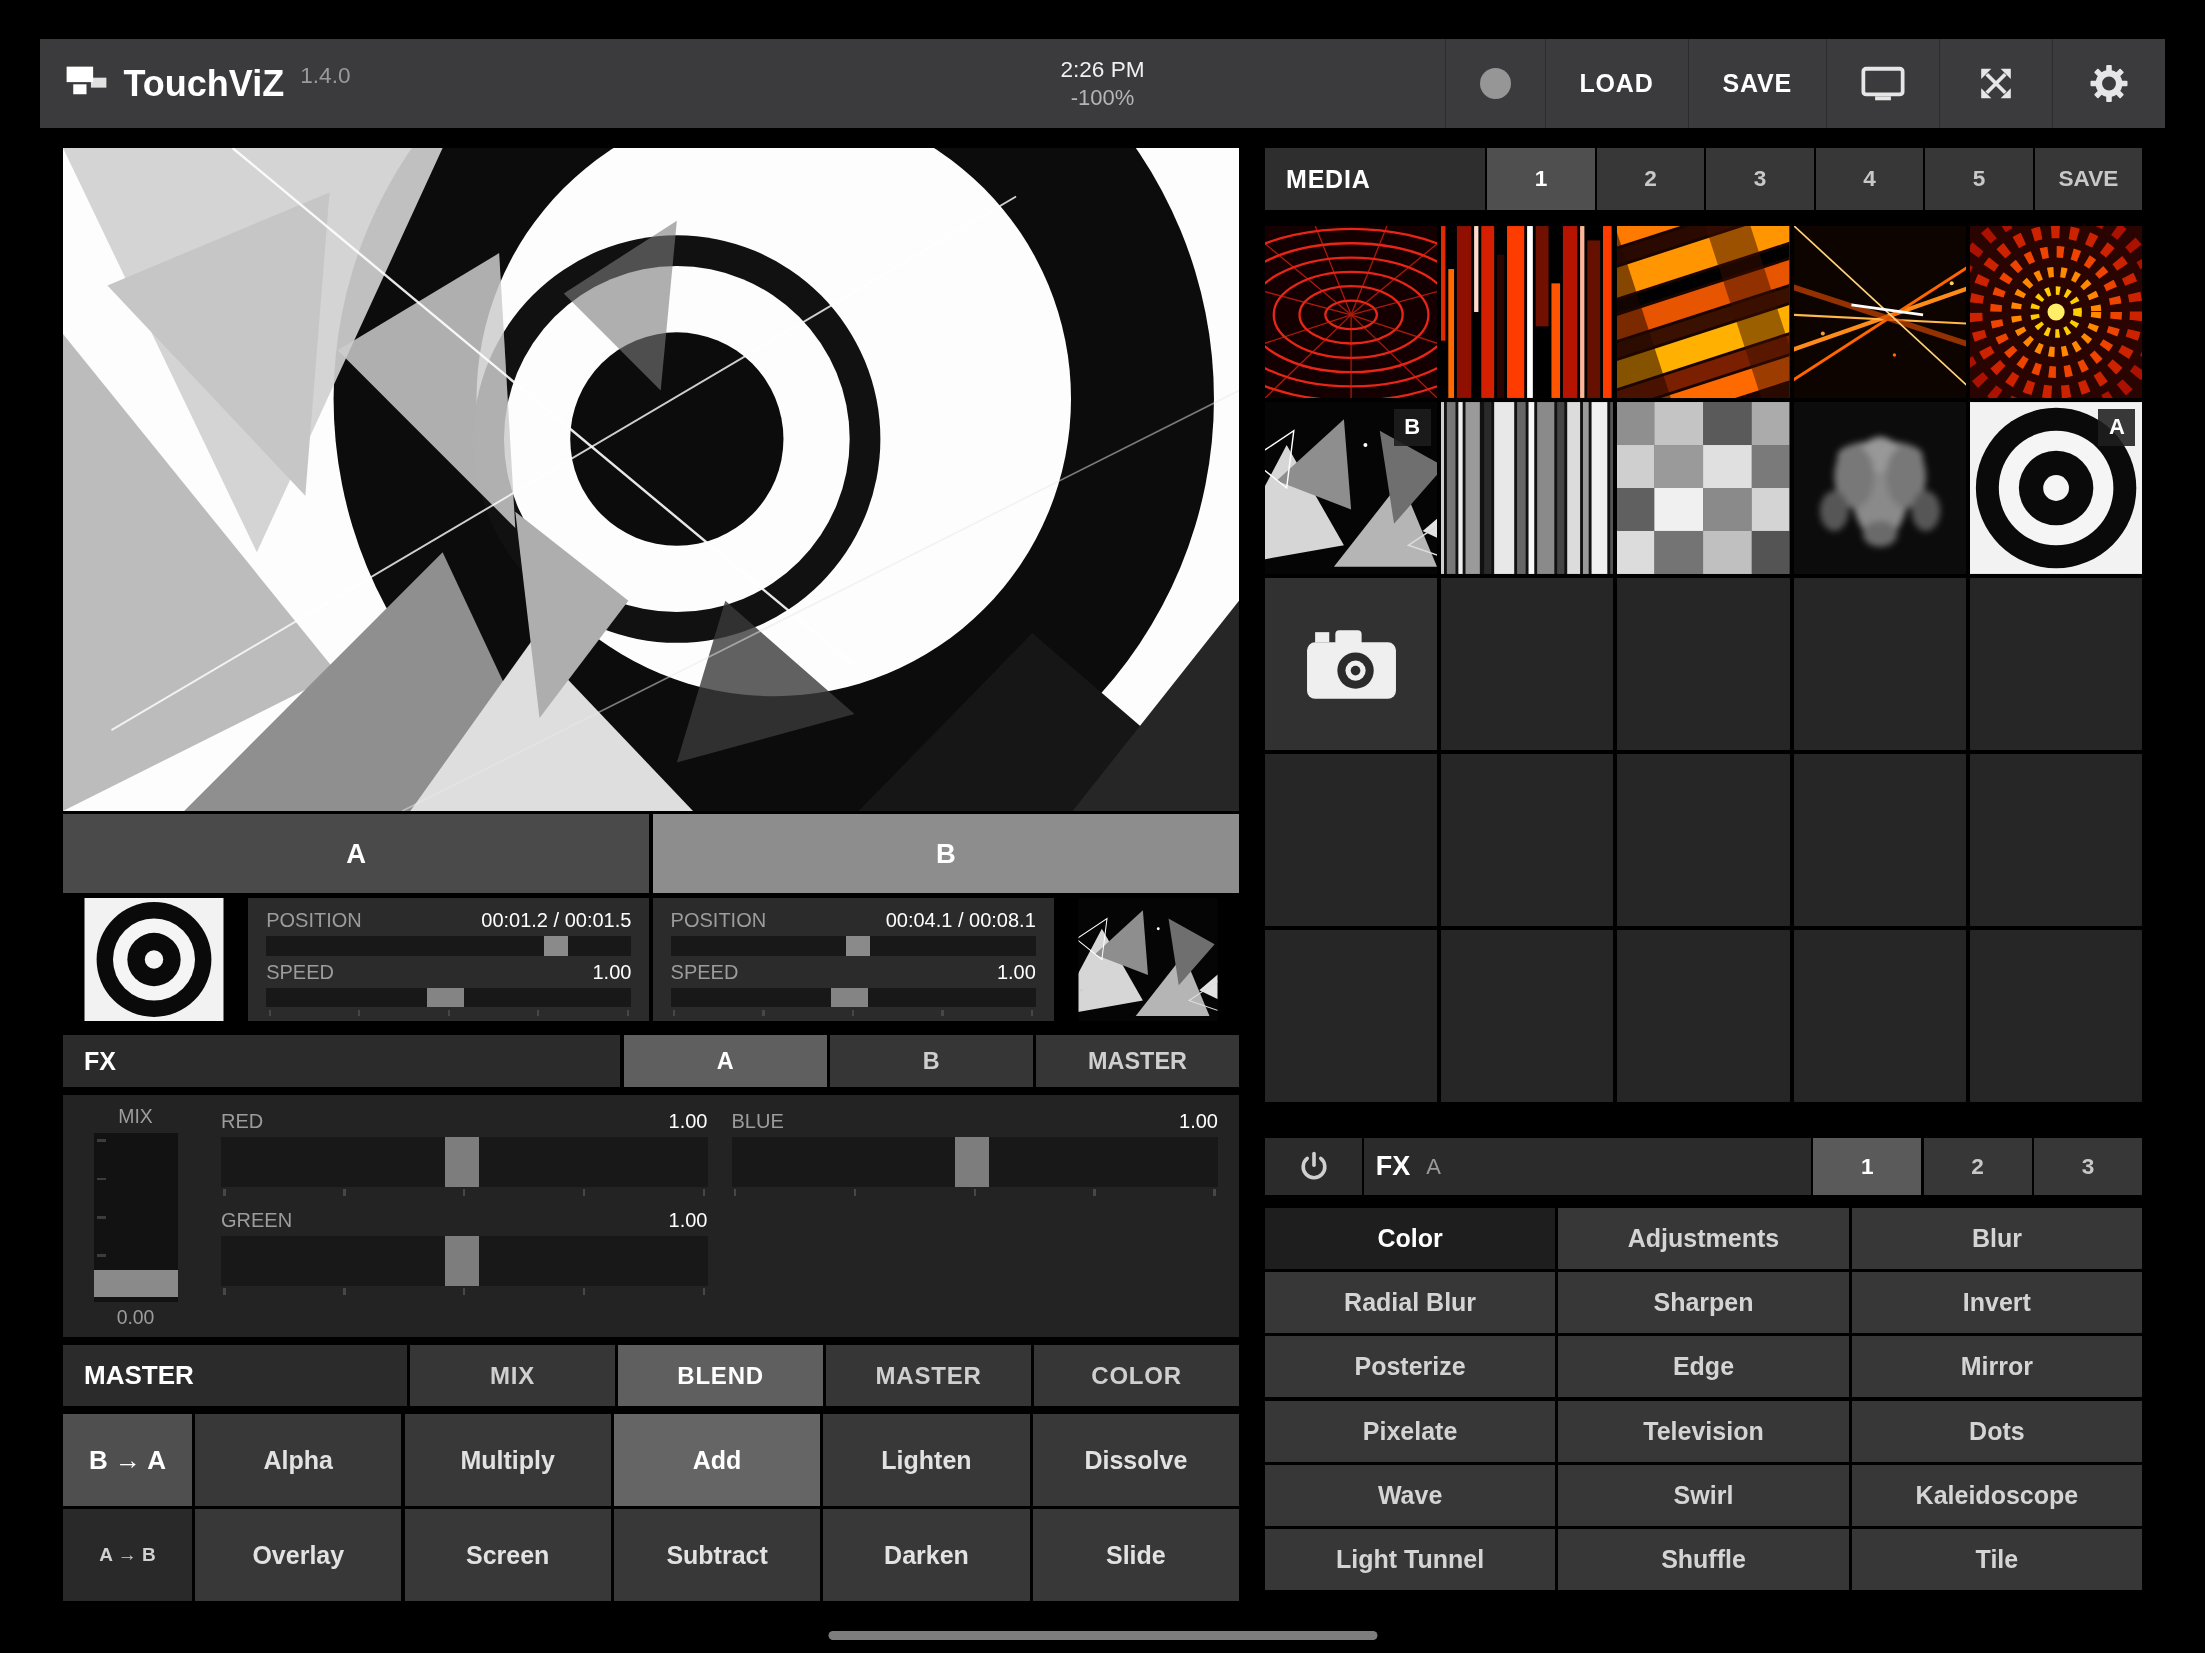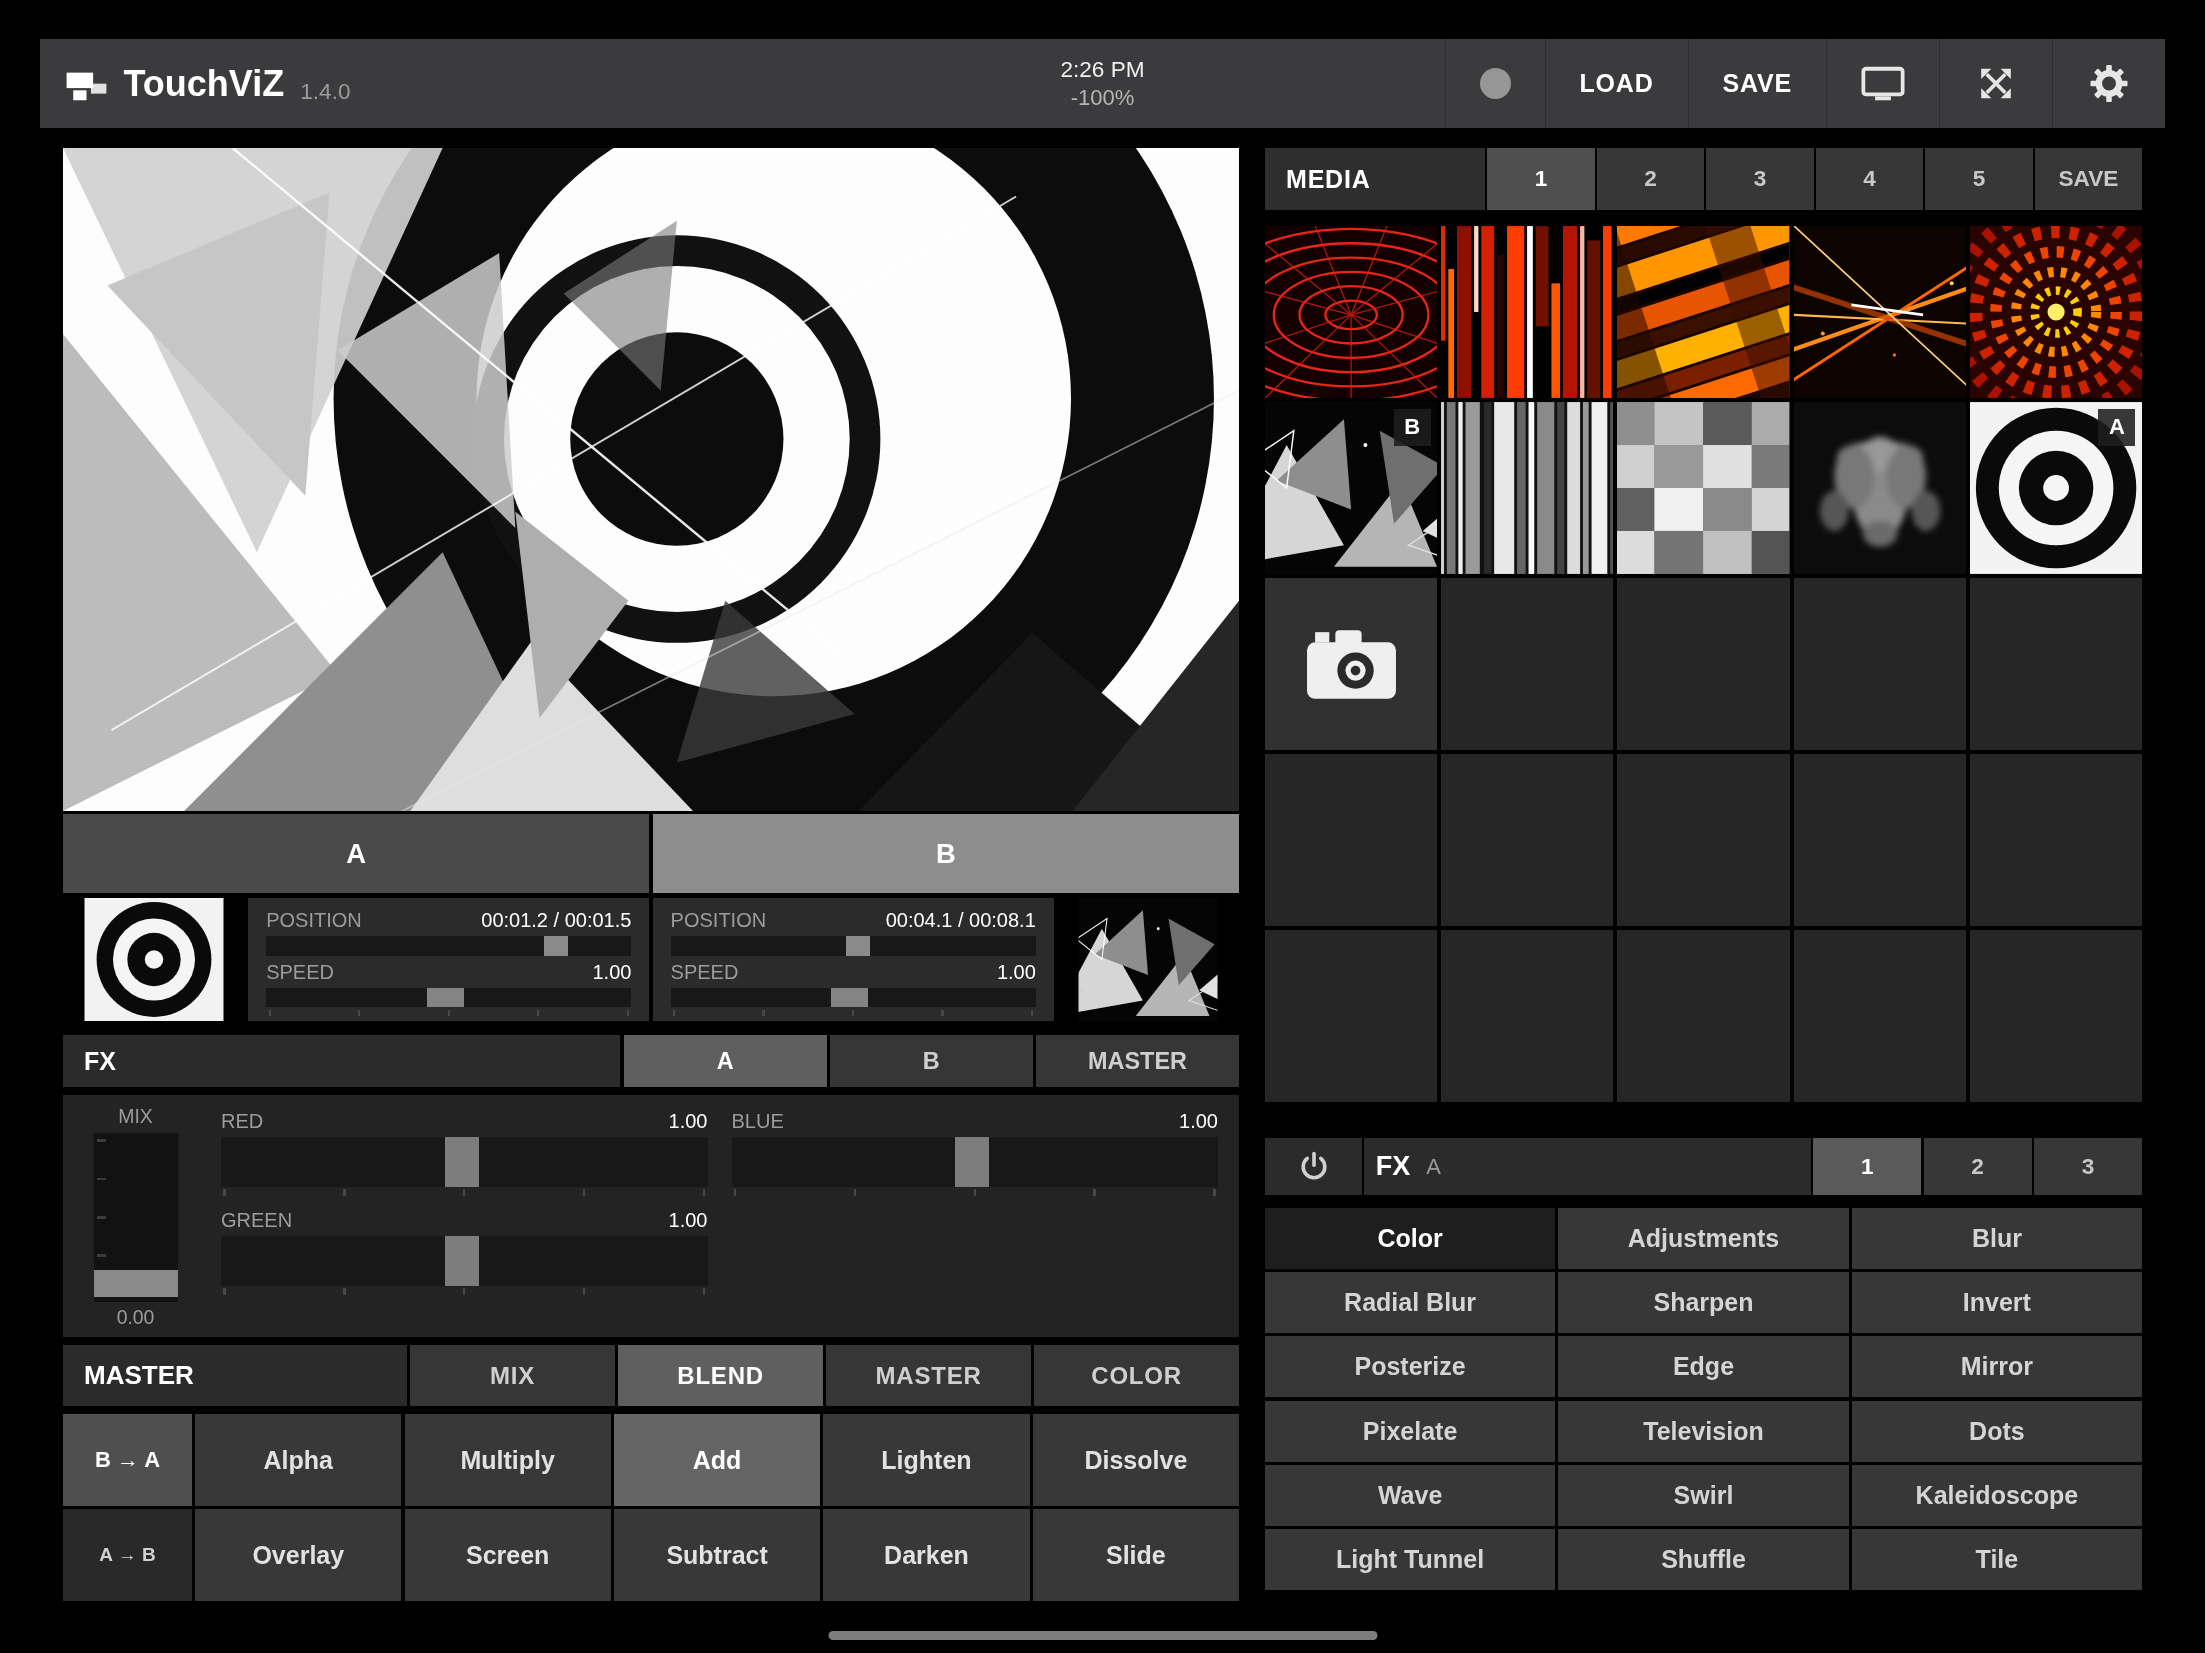--- a/index.html
+++ b/index.html
@@ -1,20 +1,20 @@
 <!DOCTYPE html>
 <html style="font-size:13px"><head>
 <meta charset="utf-8">
 <style>
   html,body{margin:0;padding:0;width:2205px;height:1653px;background:#000;font-family:"Liberation Sans",sans-serif;overflow:hidden;}
   *{box-sizing:border-box;}
 
   
   .topbar{position:absolute;left:40px;top:39px;right:40px;height:89px;background:#3b3b3d;display:flex;align-items:center;}
-  .brand{display:flex;align-items:flex-end;gap:14.5px;padding-left:24px;}
+  .brand{display:flex;align-items:flex-start;gap:14.5px;padding-left:24px;}
   .brand .logo-svg{width:45px;height:36px;}
   .appname{font-size:36px;font-weight:bold;color:#fff;}
   .version{font-size:22.6px;color:#9a9a9a;margin-left:1.6px;}
   .status{position:absolute;left:50%;transform:translateX(-50%);text-align:center;line-height:1.25;}
   .status .clock{color:#f0f0f0;font-size:22.6px;}
   .status .battery{color:#b5b5b5;font-size:22px;}
   .controls{margin-left:auto;display:flex;align-items:stretch;height:100%;}
   .ctrl{display:flex;align-items:center;justify-content:center;padding:0 34px;border-left:1.6px solid #2c2c2e;color:#fff;font-weight:bold;font-size:25px;letter-spacing:0.8px;}
   .ctrl svg{width:44px;height:37px;}
   .rec-dot{width:31px;height:31px;border-radius:50%;background:#969696;}
@@ -67,21 +67,21 @@
 
   
   .masterbar{height:61px;margin-top:8px;display:flex;gap:3.2px;}
   .masterbar .label{width:344px;background:#2b2b2b;display:flex;align-items:center;padding-left:21px;color:#fff;font-weight:bold;font-size:26px;}
   .masterbar .tab{flex:1;background:#363636;color:#cfcfcf;font-size:24px;font-weight:600;display:flex;align-items:center;justify-content:center;letter-spacing:0.8px;}
   .masterbar .tab.sel{background:#5f5f5f;color:#fff;font-weight:bold;}
 
   
   .blendgrid{margin-top:8px;flex:1;display:grid;grid-template-columns:129px repeat(5,1fr);grid-auto-rows:1fr;gap:3.2px;}
   .bcell{display:flex;align-items:center;justify-content:center;background:#383838;color:#e2e2e2;font-size:25px;font-weight:600;}
-  .bcell.routeA{background:#4f4f4f;color:#fff;font-weight:bold;font-size:22px;}
+  .bcell.routeA{background:#4f4f4f;color:#fff;font-weight:bold;font-size:26px;}
   .bcell.routeB{background:#292929;color:#d0d0d0;font-weight:bold;font-size:19px;}
   .bcell.sel{background:#656565;color:#fff;font-weight:bold;}
 
   
   .mediatabs{height:62px;display:flex;gap:2.4px;}
   .mediatabs .label{width:220px;background:#2e2e2e;display:flex;align-items:center;padding-left:21px;color:#fff;font-weight:bold;font-size:25px;letter-spacing:0.8px;}
   .mediatabs .tab{flex:1;background:#373737;color:#c8c8c8;font-size:22.6px;font-weight:600;display:flex;align-items:center;justify-content:center;}
   .mediatabs .tab.sel{background:#4f4f4f;color:#fff;}
 
   

